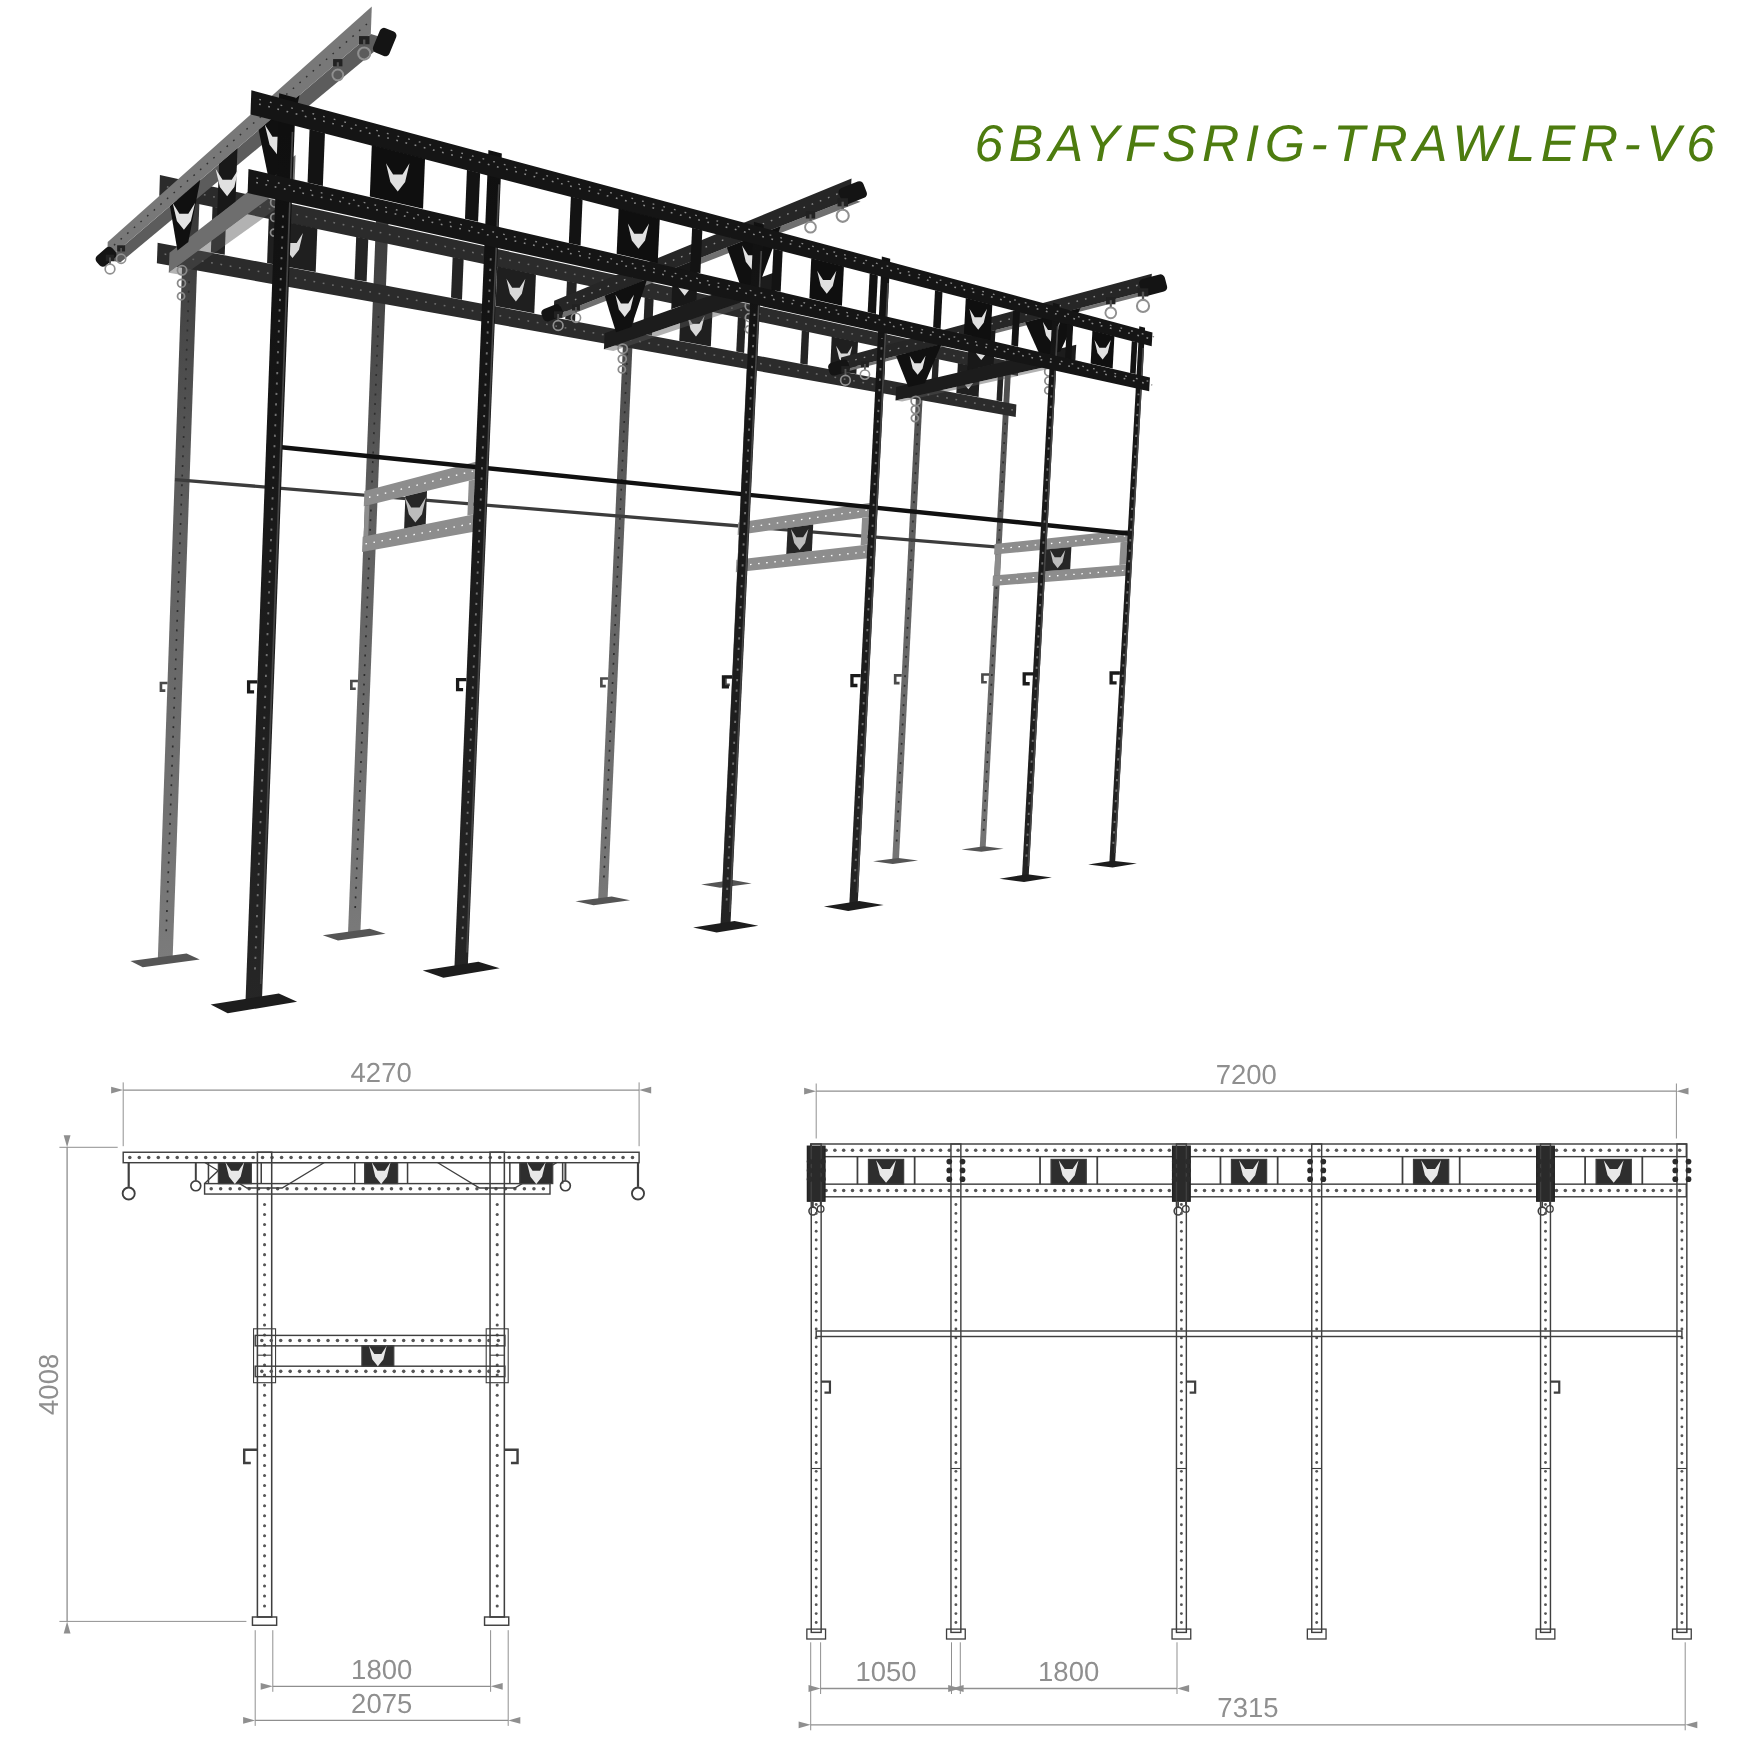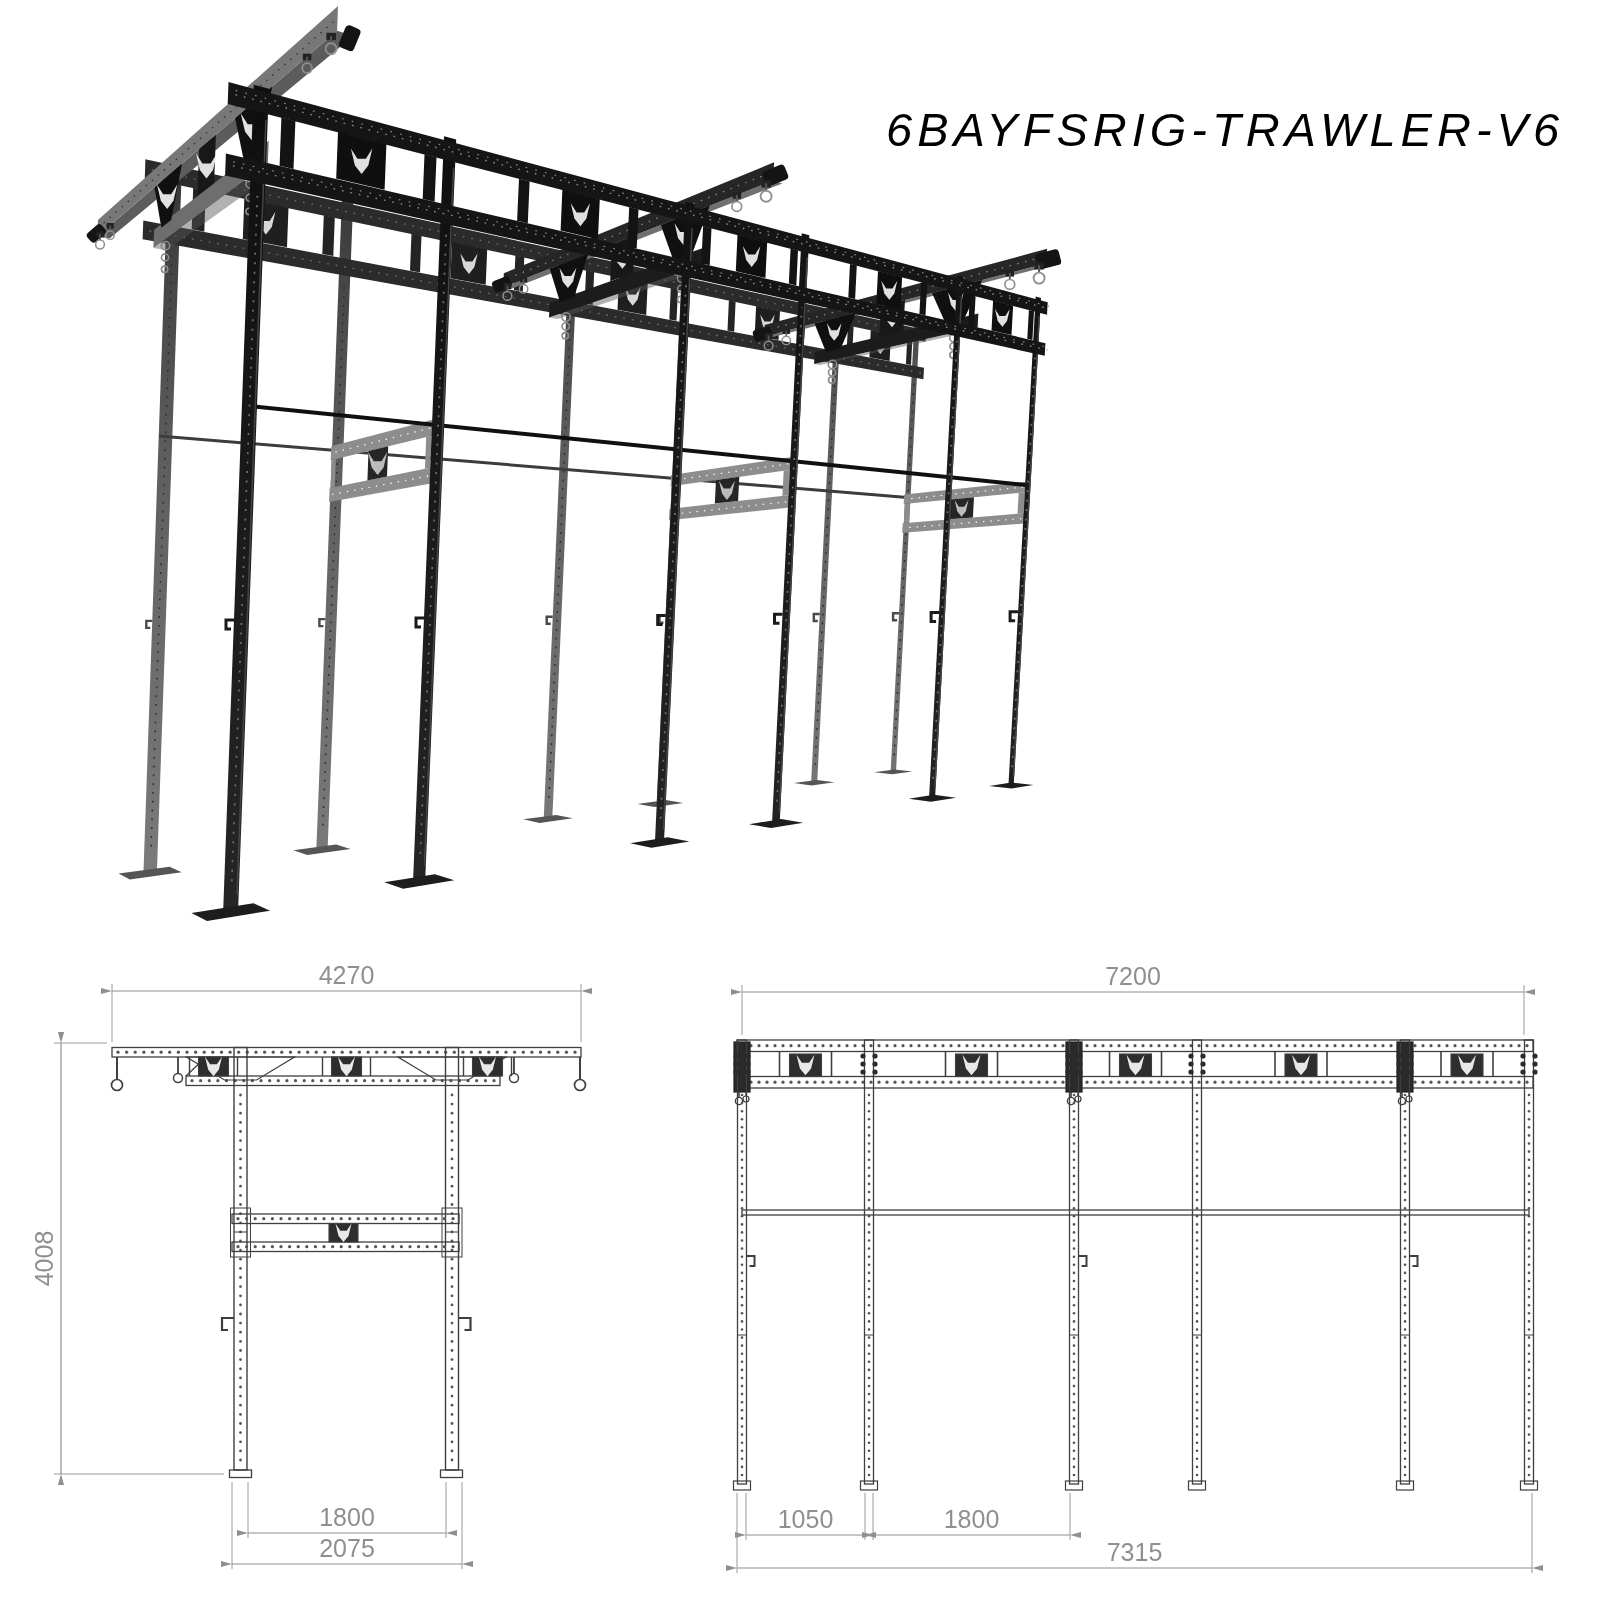--- a/index.html
+++ b/index.html
@@ -1,14 +1,14 @@
 <!DOCTYPE html>
 <html><head><meta charset="utf-8"><style>
 html,body{margin:0;padding:0;background:#fff;width:1600px;height:1600px;font-family:"Liberation Sans",sans-serif;}
-.title{position:absolute;left:886px;top:102px;font-style:italic;font-size:47px;letter-spacing:5.0px;color:#000000;white-space:nowrap;}
+.title{position:absolute;left:886px;top:102px;font-style:italic;font-size:47px;letter-spacing:5.0px;color:#4d7c0f;white-space:nowrap;}
 svg{position:absolute;left:0;top:0;}
 </style></head><body>
 
 <svg width="1600" height="1600" viewBox="0 0 1600 1600">
 <defs>
       <linearGradient id="bpost" x1="0" y1="120" x2="0" y2="900" gradientUnits="userSpaceOnUse">
         <stop offset="0" stop-color="#303030"></stop>
         <stop offset="0.45" stop-color="#5f5f5f"></stop>
         <stop offset="1" stop-color="#7d7d7d"></stop>
       </linearGradient>

